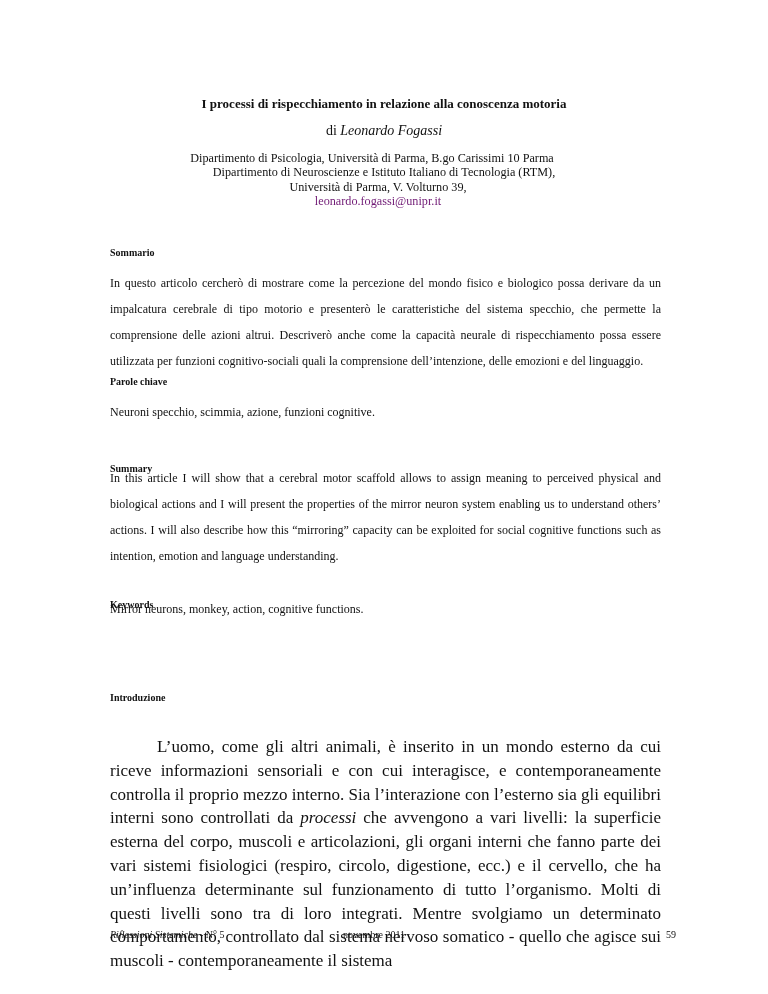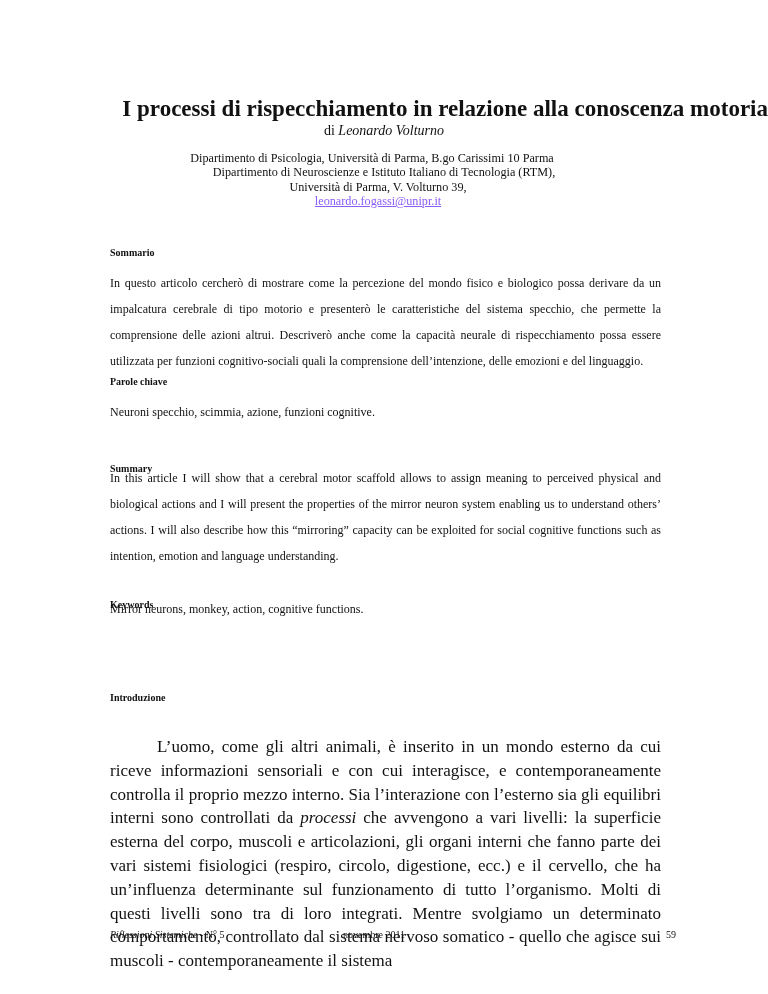--- a/index.html
+++ b/index.html
@@ -1,41 +1,41 @@
 <!DOCTYPE html>
 <html><head>
 <meta charset="utf-8">
 <style>
   html, body { margin: 0; padding: 0; background: #ffffff; }
   body { width: 768px; height: 994px; position: relative; overflow: hidden;
          font-family: "Liberation Serif", "DejaVu Serif", serif; color: #111; }
   .abs { position: absolute; }
-  .title { left: 0; width: 768px; top: 96px; text-align: right; font-weight: bold; font-size: 23px; }
+  .title { left: 0; width: 768px; top: 96px; text-align: center; font-weight: bold; font-size: 13px; }
   .author { left: 0; width: 768px; top: 123px; text-align: center; font-size: 14px; }
   .author i { font-style: italic; }
   .aff { left: 0; width: 768px; text-align: center; font-size: 12.2px; line-height: 14.5px; }
   .aff1 { top: 151px; transform: translateX(-12px); }
   .aff2 { top: 165px; transform: translateX(0px); }
   .aff3 { top: 180px; transform: translateX(-6px); }
   .aff4 { top: 194px; transform: translateX(-6px); }
-  .link { color: #8b5cf6; text-decoration: underline; }
+  .link { color: #701a75; }
   .block { left: 110px; width: 551px; }
   .h { font-weight: bold; font-size: 10px; }
   .p { font-size: 12px; line-height: 26px; text-align: justify; text-align-last: left; }
   .intro-p { font-size: 17px; line-height: 23.8px; text-align: justify; }
   .indent { text-indent: 47px; }
   .footer { top: 929px; font-size: 10px; }
 </style>
 </head>
 <body>
 
 <div class="abs title">I processi di rispecchiamento in relazione alla conoscenza motoria</div>
 
 <div class="abs author">
-  <span>di </span><i>Leonardo Volturno</i>
+  <span>di </span><i>Leonardo Fogassi</i>
 </div>
 
 <div class="abs aff aff1">Dipartimento di Psicologia, Università di Parma, B.go Carissimi 10 Parma</div>
 <div class="abs aff aff2">Dipartimento di Neuroscienze e Istituto Italiano di Tecnologia (RTM),</div>
 <div class="abs aff aff3">Università di Parma, V. Volturno 39,</div>
 <div class="abs aff aff4">
   <a class="link">leonardo.fogassi@unipr.it</a>
 </div>
 
 <div class="abs block h" style="top:247px;">Sommario</div>

